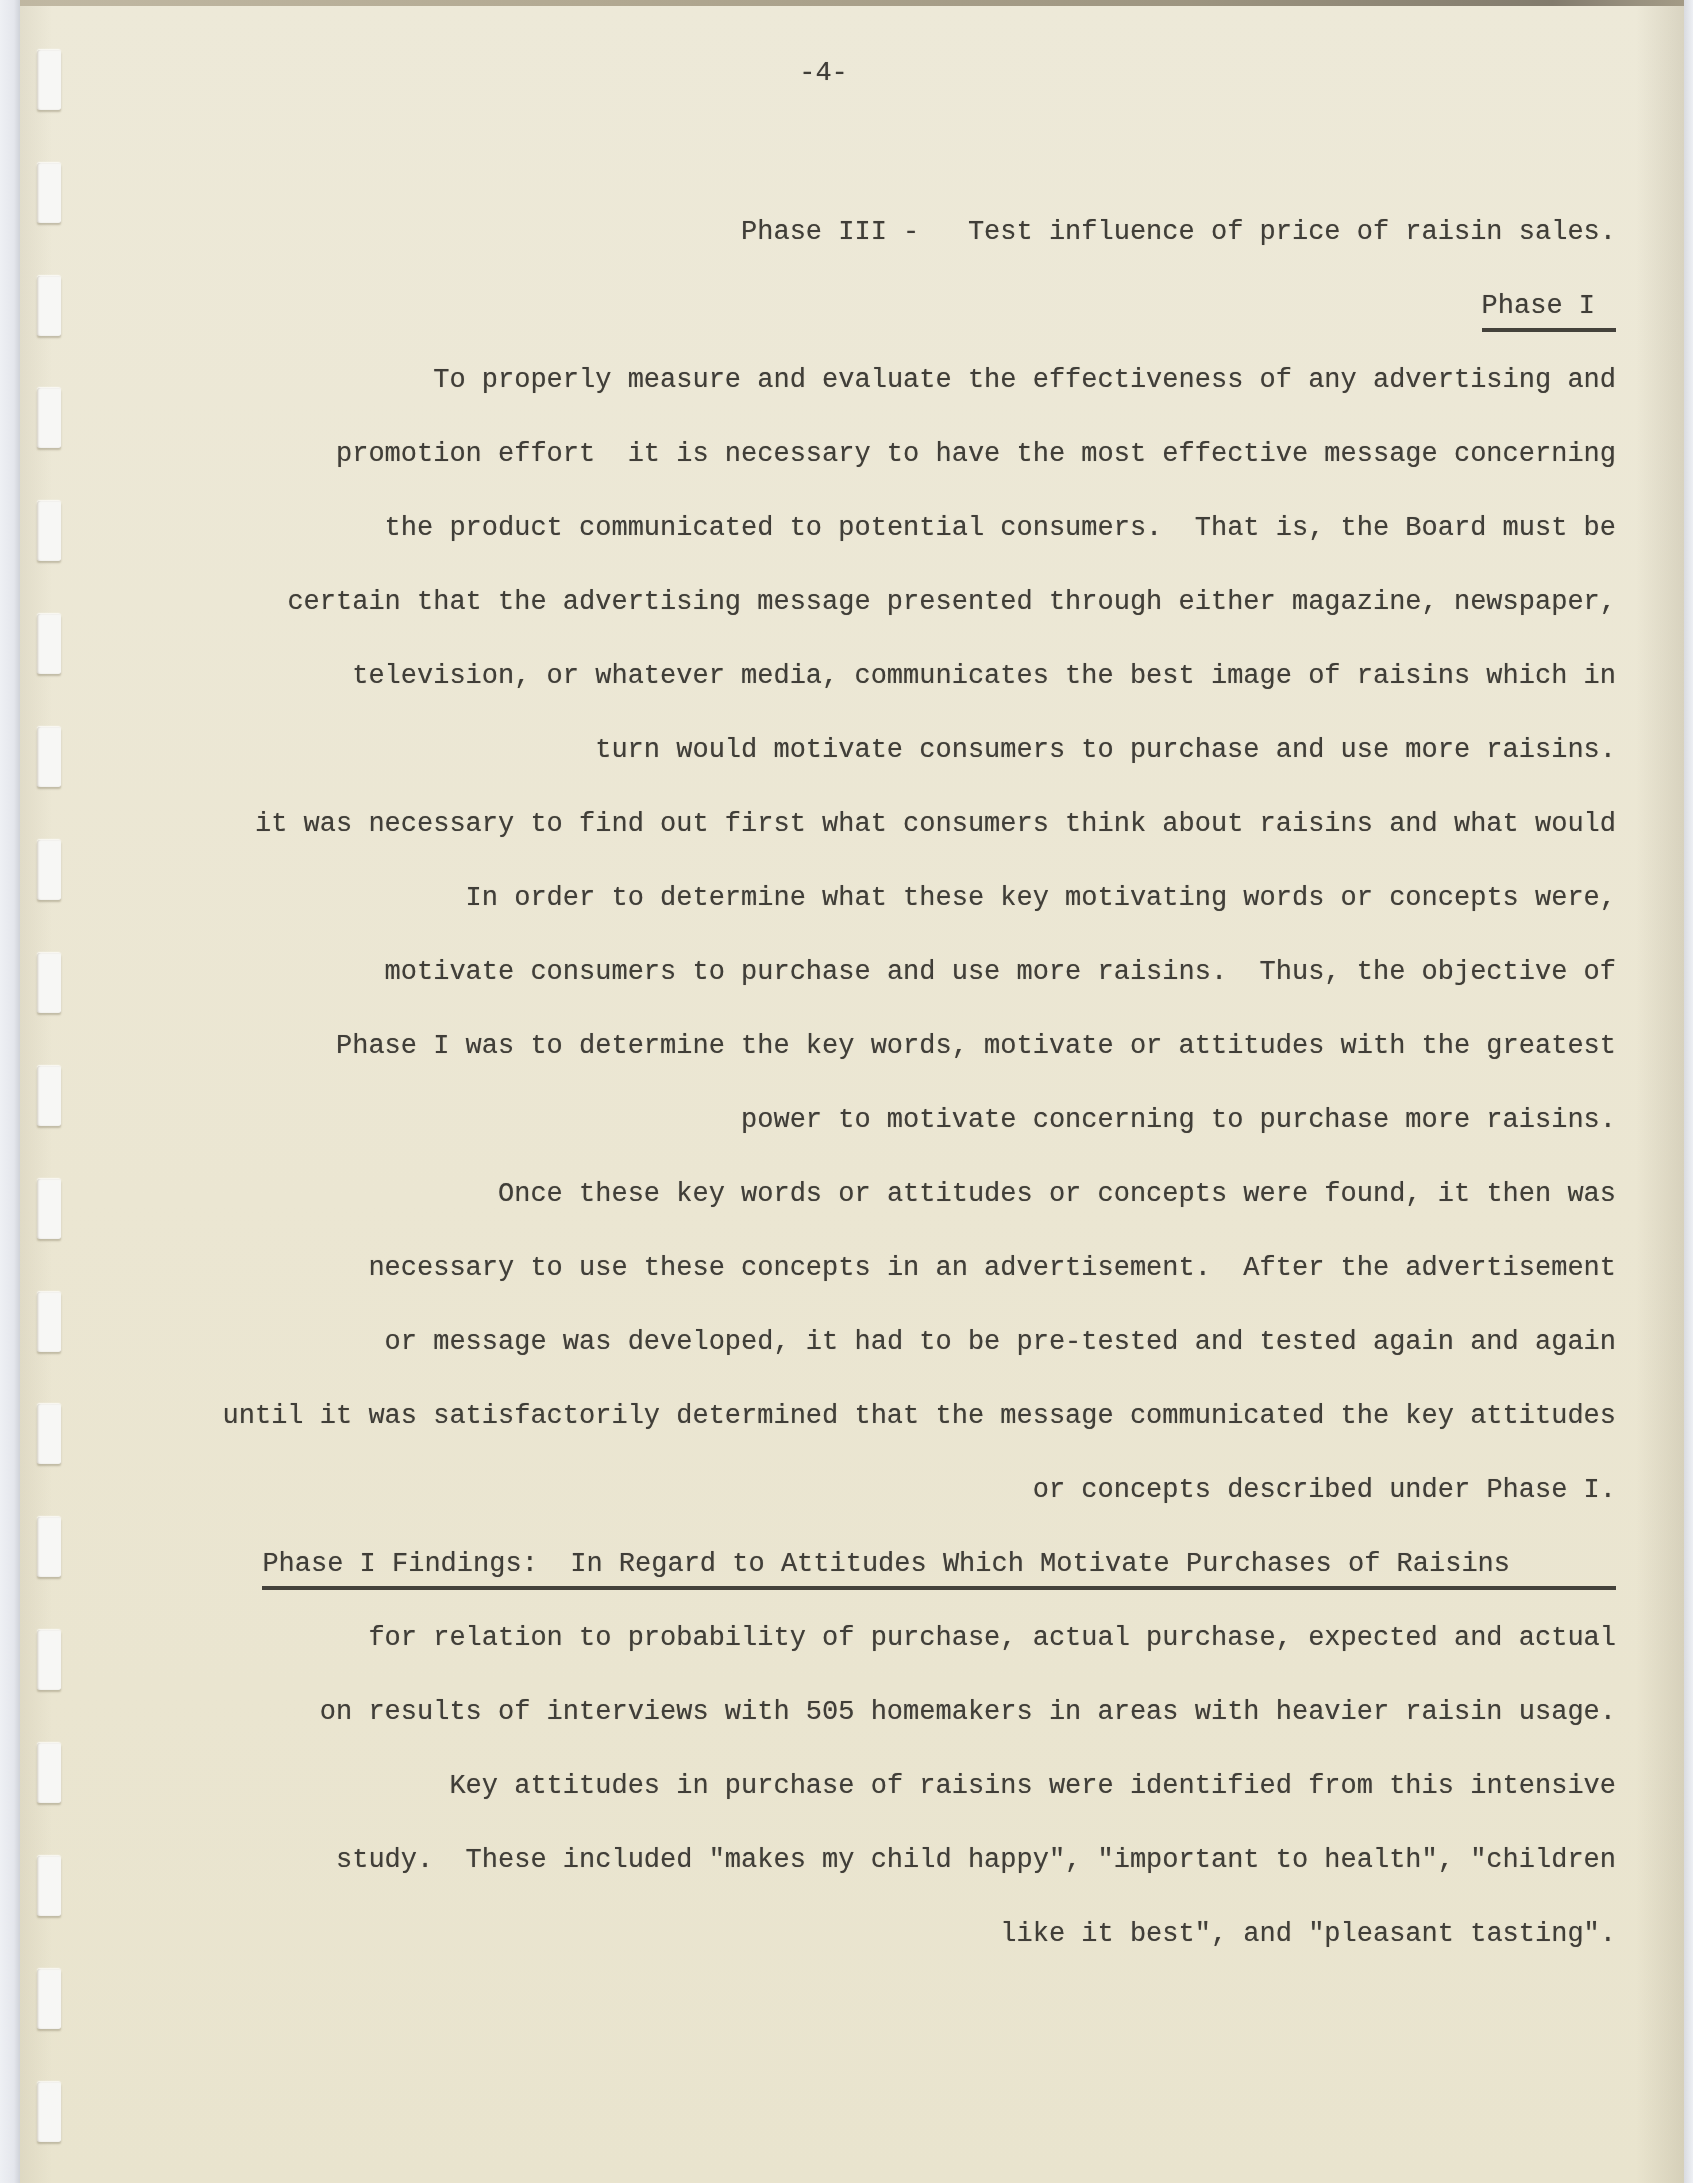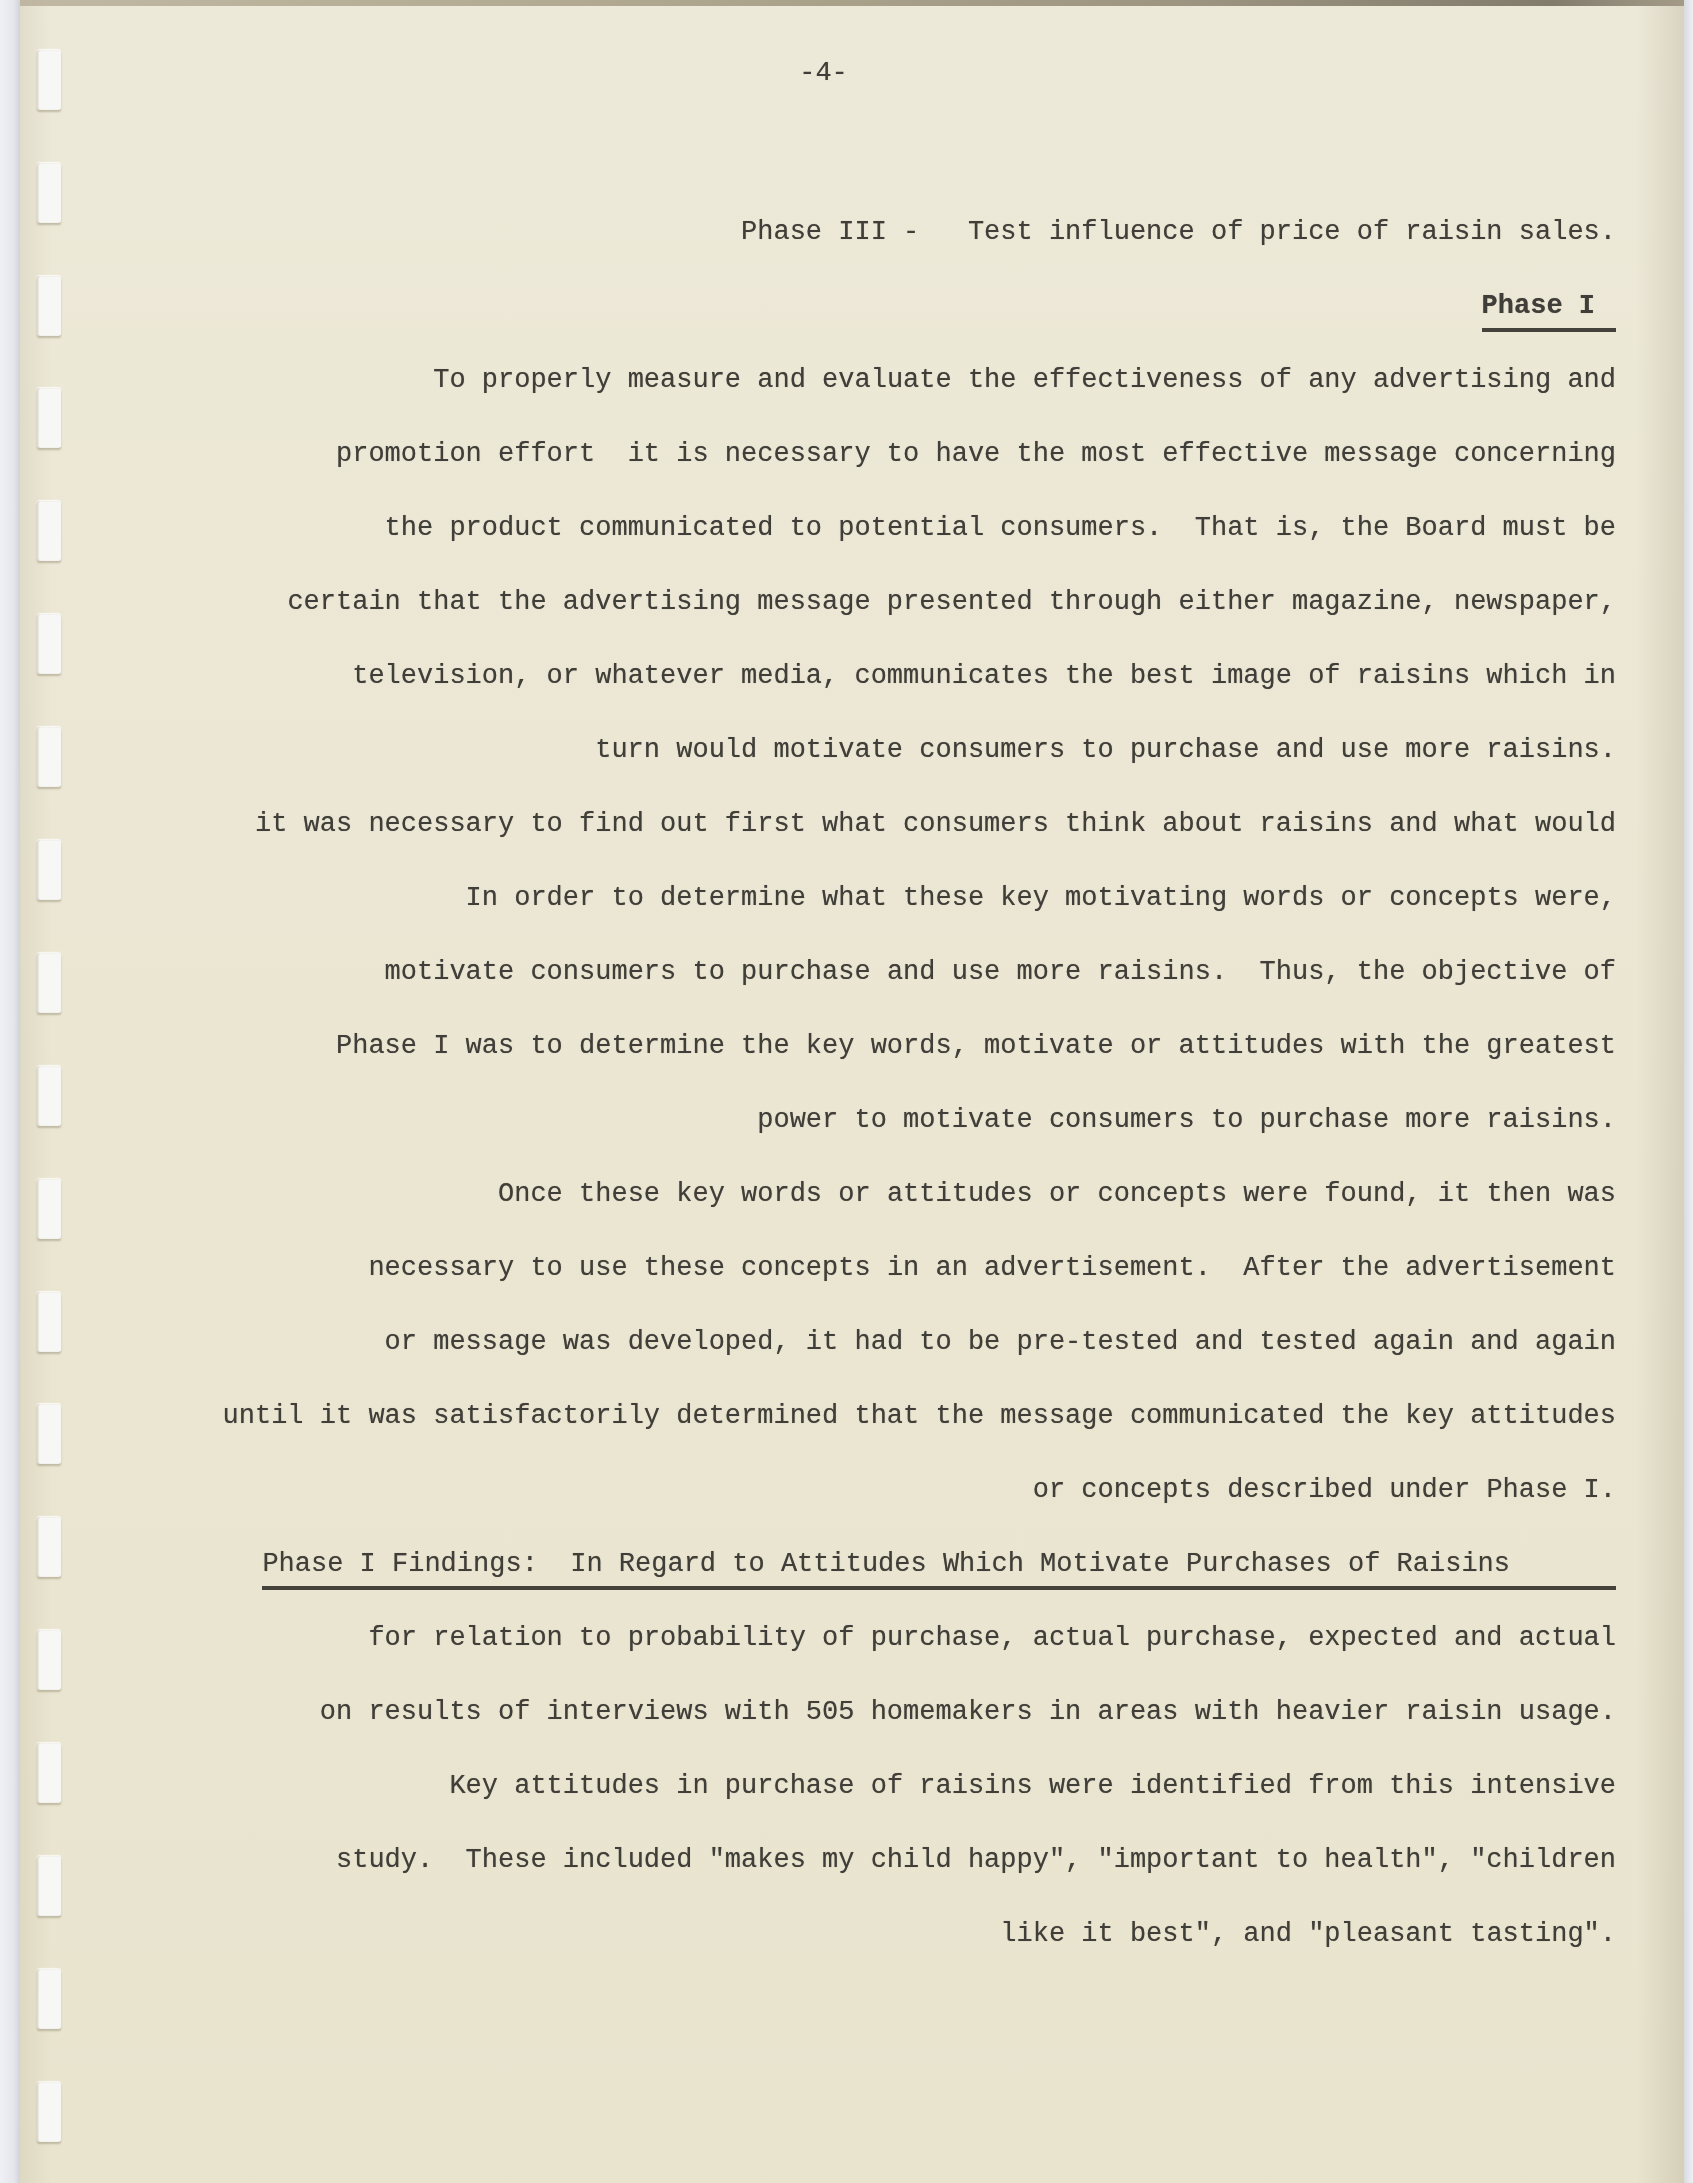--- a/index.html
+++ b/index.html
@@ -56,21 +56,21 @@
   }
   .line{
     height:74px;line-height:74px;
     white-space:pre;
   }
   .indent{padding-left:149px;}
   .u{
     display:inline-block;line-height:31px;
     padding-bottom:6px;border-bottom:4.6px solid #44423b;
   }
-  .u.h1{padding-right:21px;font-weight:bold;}
+  .u.h1{padding-right:21px;}
   .u.h2{padding-right:106px;margin-left:28px;}
 </style>
 </head>
 <body>
 
 <div id="screenshot">
 
   <div class="paper"></div>
   <div class="paper-top-edge"></div>
   <div class="scan-edge-left"></div>
@@ -106,21 +106,21 @@
     <div class="line indent">To properly measure and evaluate the effectiveness of any advertising and</div>
     <div class="line">promotion effort  it is necessary to have the most effective message concerning</div>
     <div class="line">the product communicated to potential consumers.  That is, the Board must be</div>
     <div class="line">certain that the advertising message presented through either magazine, newspaper,</div>
     <div class="line">television, or whatever media, communicates the best image of raisins which in</div>
     <div class="line">turn would motivate consumers to purchase and use more raisins.</div>
     <div class="line">it was necessary to find out first what consumers think about raisins and what would</div>
     <div class="line indent">In order to determine what these key motivating words or concepts were,</div>
     <div class="line">motivate consumers to purchase and use more raisins.  Thus, the objective of</div>
     <div class="line">Phase I was to determine the key words, motivate or attitudes with the greatest</div>
-    <div class="line">power to motivate consumers to purchase more raisins.</div>
+    <div class="line">power to motivate concerning to purchase more raisins.</div>
     <div class="line indent">Once these key words or attitudes or concepts were found, it then was</div>
     <div class="line">necessary to use these concepts in an advertisement.  After the advertisement</div>
     <div class="line">or message was developed, it had to be pre-tested and tested again and again</div>
     <div class="line">until it was satisfactorily determined that the message communicated the key attitudes</div>
     <div class="line">or concepts described under Phase I.</div>
     <div class="line"><span class="u h2">Phase I Findings:  In Regard to Attitudes Which Motivate Purchases of Raisins</span></div>
     <div class="line">for relation to probability of purchase, actual purchase, expected and actual</div>
     <div class="line">on results of interviews with 505 homemakers in areas with heavier raisin usage.</div>
     <div class="line indent">Key attitudes in purchase of raisins were identified from this intensive</div>
     <div class="line">study.  These included "makes my child happy", "important to health", "children</div>

